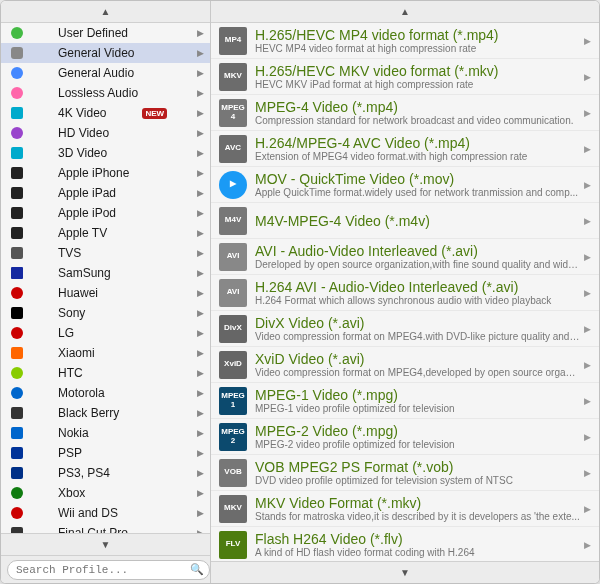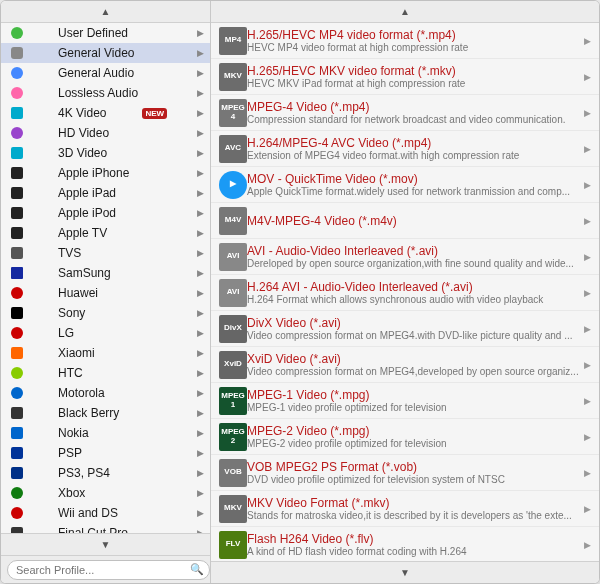--- a/index.html
+++ b/index.html
@@ -117,20 +117,21 @@
     .search-bar input {
       flex: 1;
       height: 20px;
       border: 1px solid #c0c0c0;
       border-radius: 10px;
       padding: 2px 8px;
       font-size: 11px;
       background: white;
       outline: none;
       color: #333;
+      font-family: Liberation Mono, monospace;
     }
     .search-icon {
       margin-left: -20px;
       font-size: 11px;
       color: #999;
     }
 
     
     .right-panel {
       flex: 1;
@@ -152,41 +153,41 @@
       display: flex;
       align-items: center;
       padding: 0 8px;
       height: 36px;
       border-bottom: 1px solid #e8e8e8;
       cursor: pointer;
     }
     .right-item-icon {
       width: 28px;
       height: 28px;
-      margin-right: 0;
+      margin-right: 8px;
       flex-shrink: 0;
       background: #c8c8c8;
       border-radius: 2px;
       display: flex;
       align-items: center;
       justify-content: center;
       font-size: 8px;
       color: #555;
       font-weight: bold;
       line-height: 1.1;
       text-align: center;
     }
     .right-item-text {
       flex: 1;
       overflow: hidden;
     }
     .right-item-title {
-      font-size: 12px;
+      font-size: 14px;
       font-weight: 500;
-      color: #b91c1c;
+      color: #4d7c0f;
       white-space: nowrap;
       overflow: hidden;
       text-overflow: ellipsis;
     }
     .right-item-desc {
       font-size: 10px;
       color: #777;
       white-space: nowrap;
       overflow: hidden;
       text-overflow: ellipsis;
@@ -196,21 +197,21 @@
       color: #999;
       margin-left: 4px;
     }
 
     
     .icon-video { background: #6c6c6c; color: white; }
     .icon-mpeg { background: #777; color: white; }
     .icon-mov { background: #1a9af5; color: white; border-radius: 50% !important; }
     .icon-avi { background: #888; color: white; text-align: right; }
     .icon-divx { background: #666; color: white; }
-    .icon-mp1 { background: #14532d; color: white; }
+    .icon-mp1 { background: #0c4a6e; color: white; }
     .icon-flash { background: #4d7c0f; color: white; }
 
     
     .dot-green { width: 12px; height: 12px; border-radius: 50%; background: #44bb44; }
     .dot-gray { width: 12px; height: 12px; border-radius: 3px; background: #888; }
     .dot-blue { width: 12px; height: 12px; border-radius: 50%; background: #4488ff; }
     .dot-pink { width: 12px; height: 12px; border-radius: 50%; background: #ff66aa; }
     .dot-teal { width: 12px; height: 12px; background: #00aacc; border-radius: 2px; }
     .dot-purple { width: 12px; height: 12px; border-radius: 50%; background: #9944cc; }
     .dot-black { width: 12px; height: 12px; border-radius: 2px; background: #222; }

